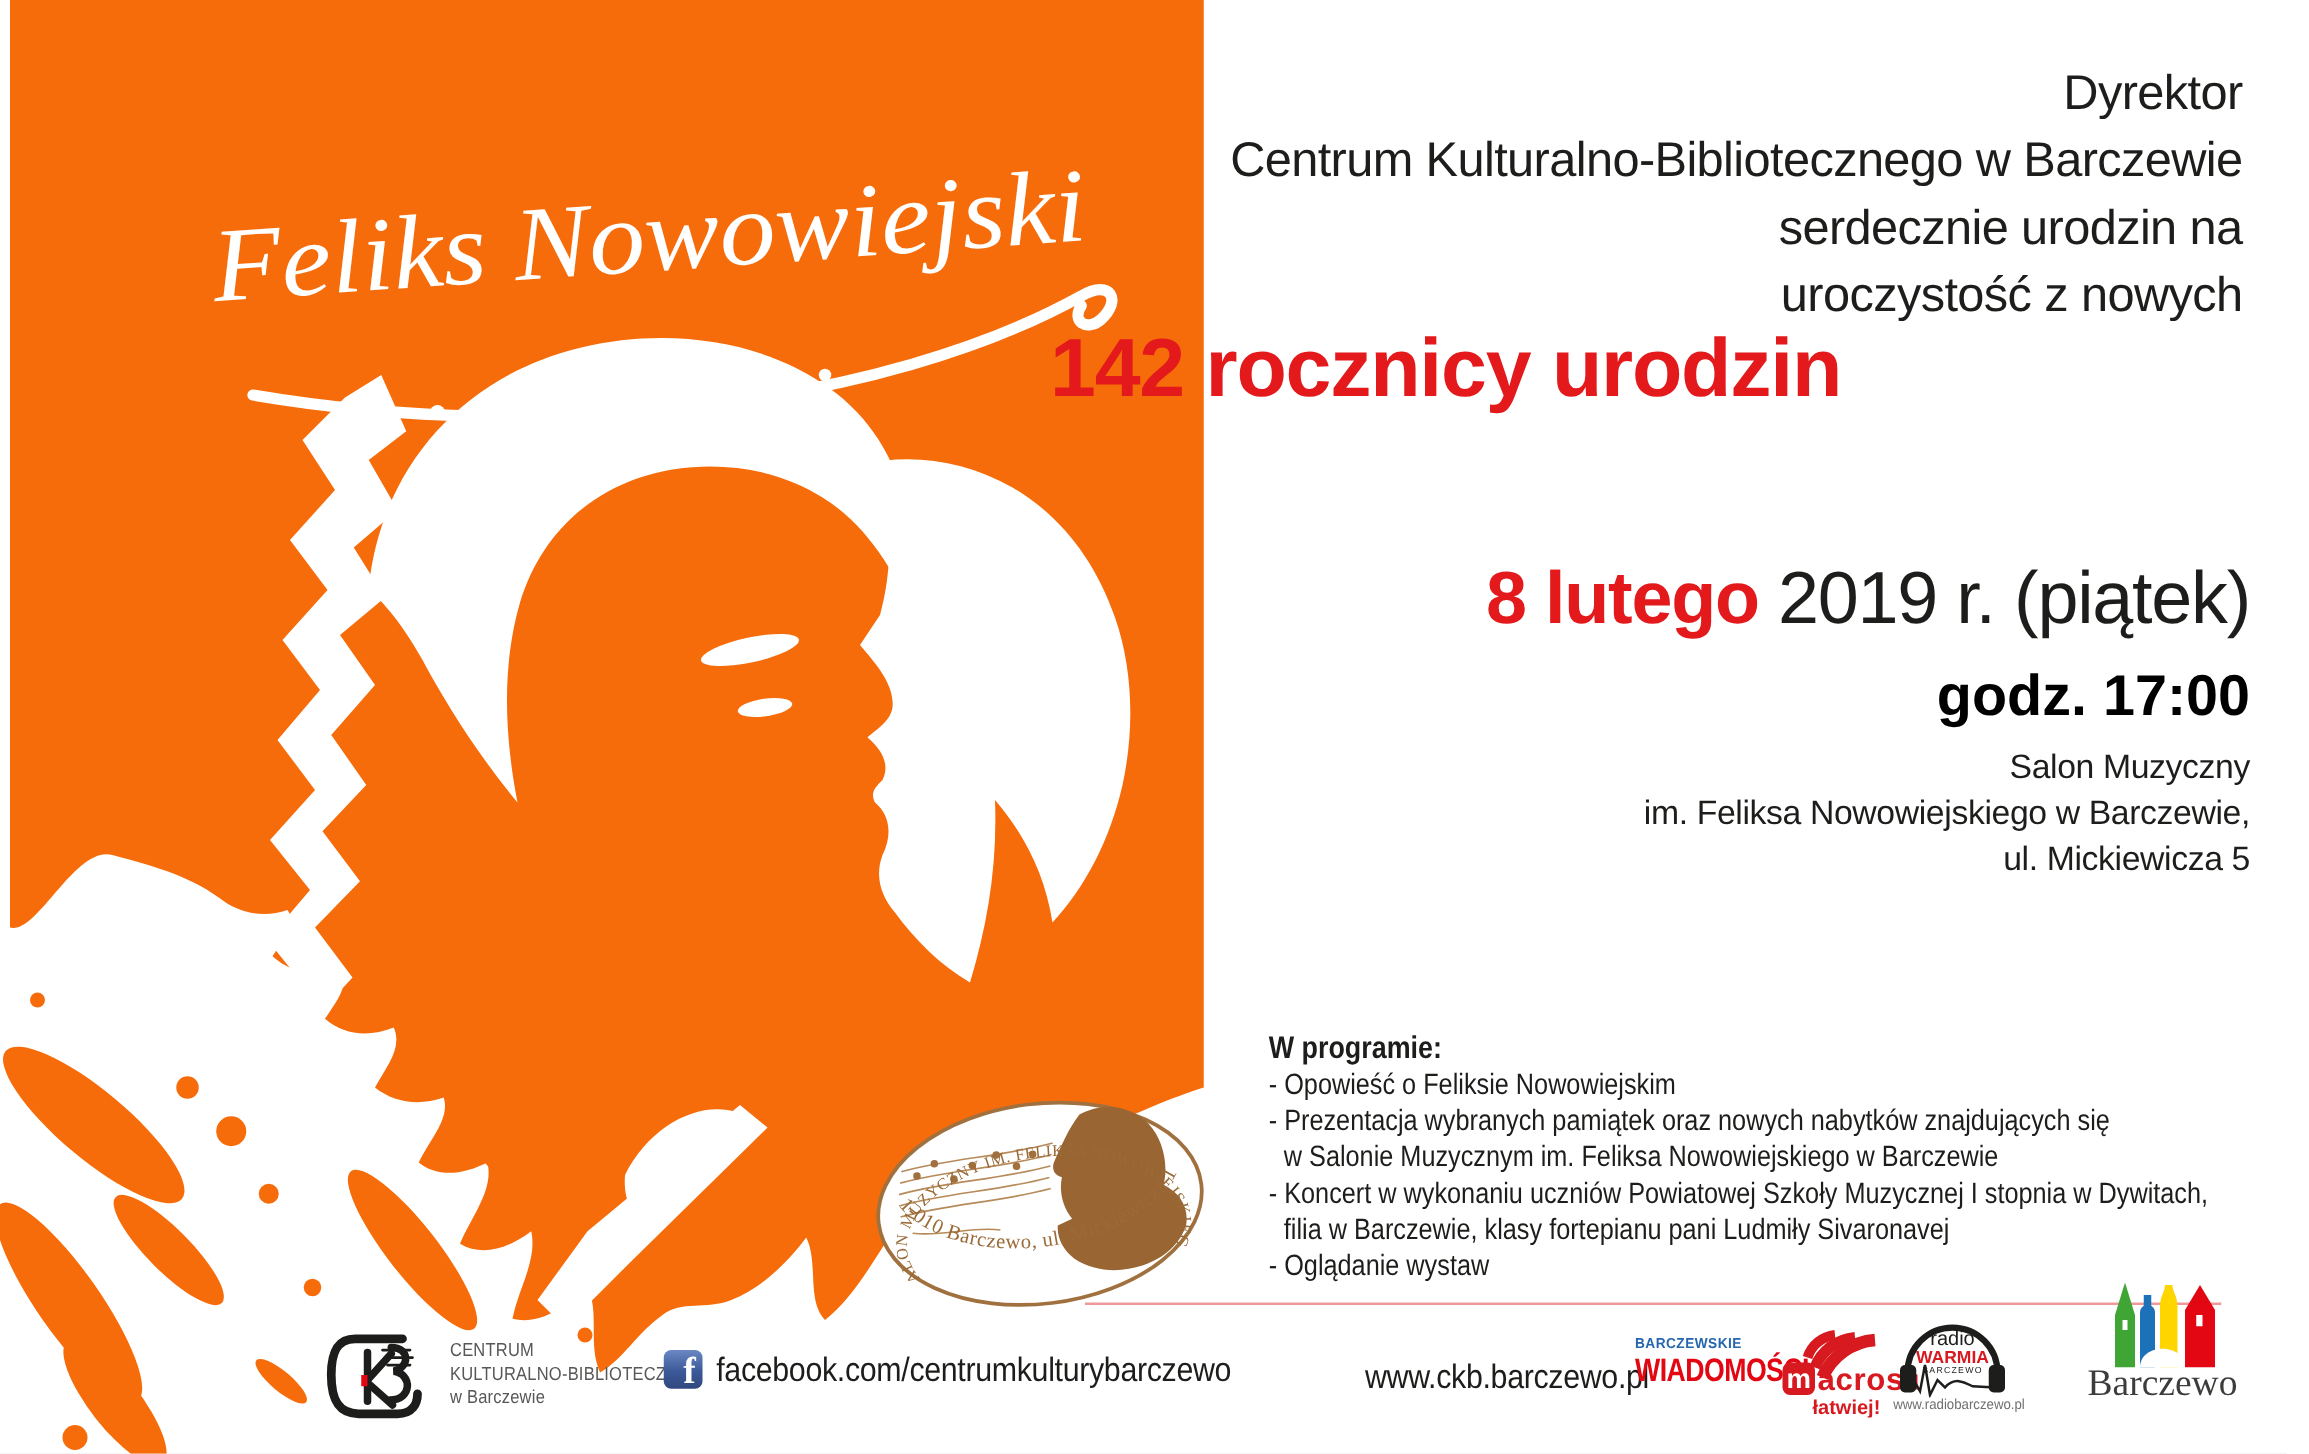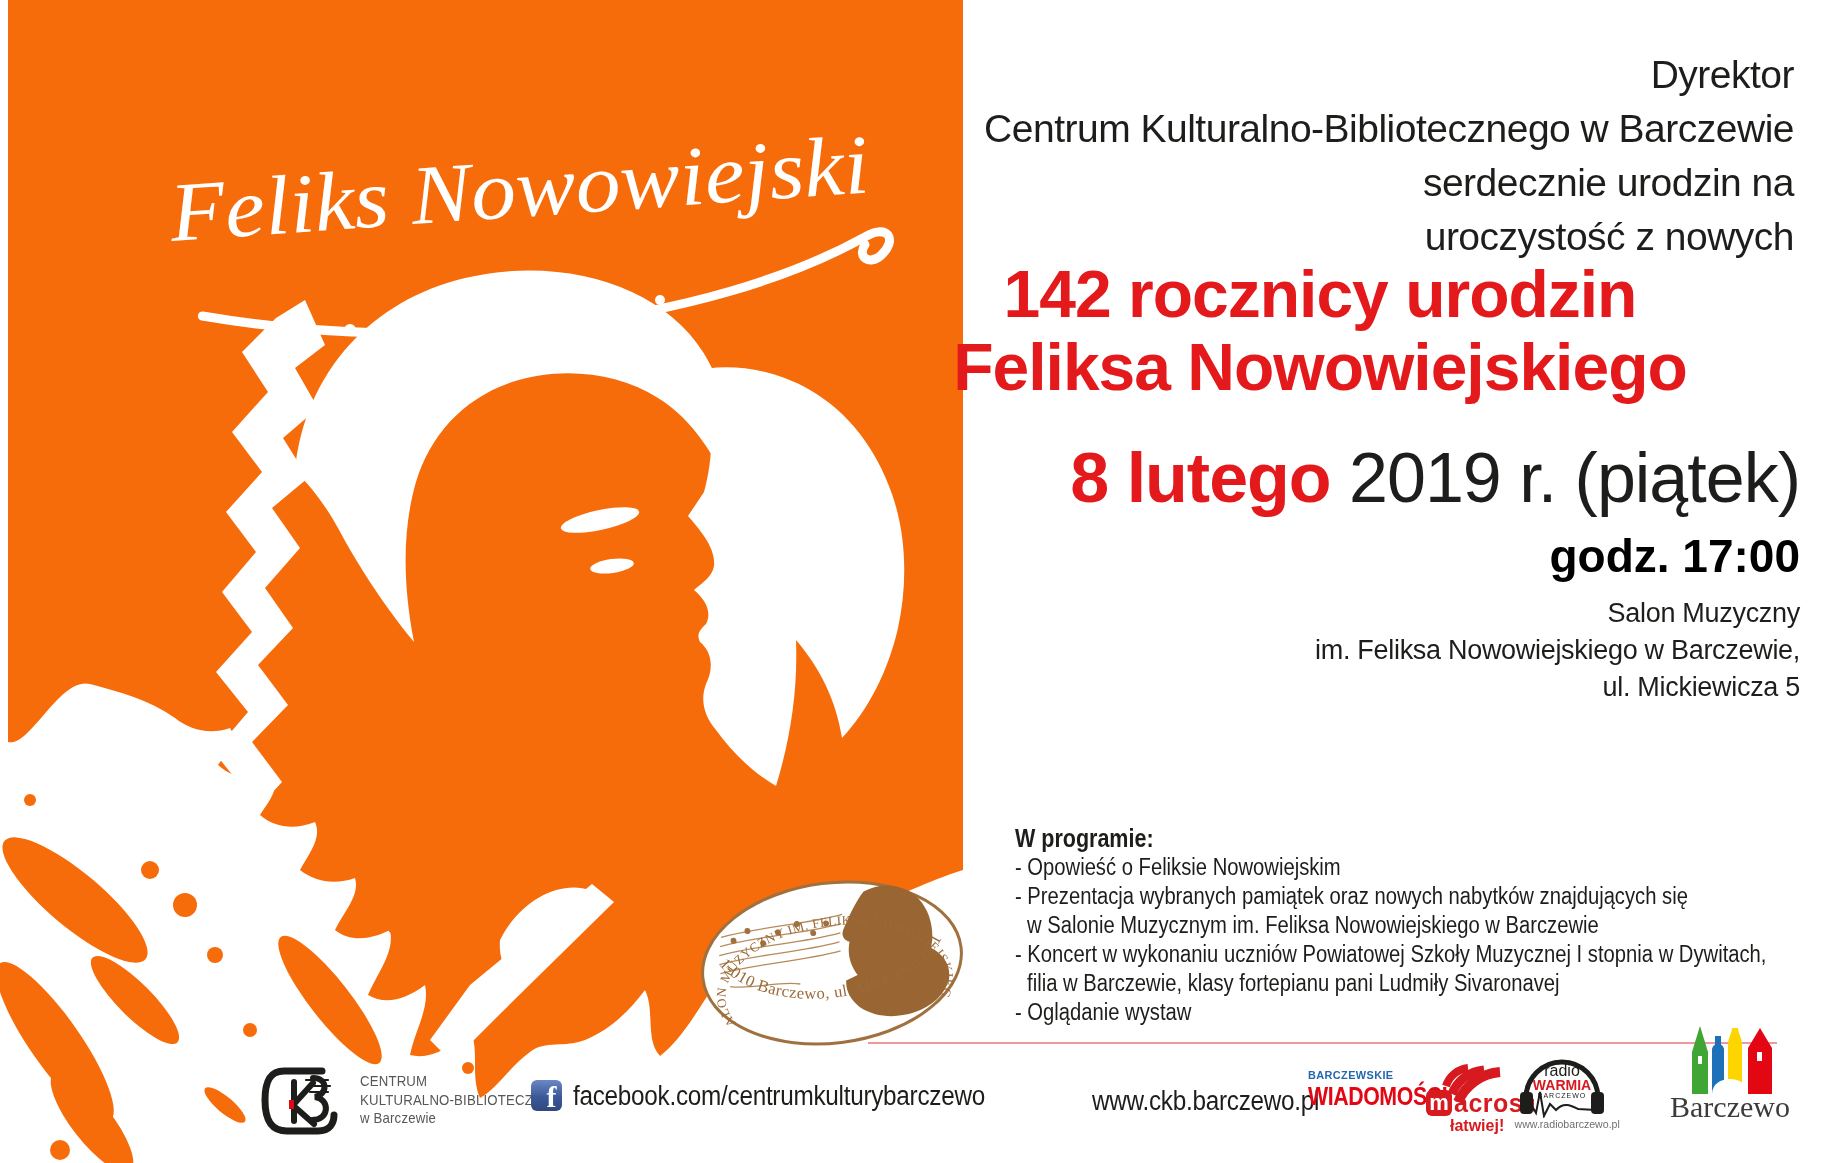--- a/index.html
+++ b/index.html
@@ -8,27 +8,27 @@
     overflow:hidden;font-family:"Liberation Sans",sans-serif;
   }
   .abs{position:absolute;}
   
   .invite{
     right:53px;top:48px;width:960px;text-align:right;
     font-size:39px;line-height:54px;color:#1d1d1b;font-weight:400;
     letter-spacing:-0.5px;
   }
   .maintitle{
-    right:47px;top:258px;width:960px;text-align:center;
+    right:47px;top:258px;width:960px;text-align:left;
     font-size:66px;line-height:73px;font-weight:700;color:#e4191c;
     letter-spacing:-1px;
   }
   .dateline{
     right:47px;top:447px;width:960px;text-align:right;
-    font-size:70px;line-height:62px;color:#1d1d1b;letter-spacing:-1px;
+    font-size:59px;line-height:62px;color:#1d1d1b;letter-spacing:-1px;
   }
   .dateline .red{color:#e4191c;font-weight:700;}
   .timeline{
     right:47px;top:530px;width:960px;text-align:right;
     font-size:46px;line-height:52px;font-weight:700;color:#000000;
   }
   .venue{
     right:47px;top:595px;width:960px;text-align:right;
     font-size:27px;line-height:37px;color:#1d1d1b;letter-spacing:-0.3px;
   }
@@ -213,21 +213,20 @@
 
   <div class="abs invite">
     <div>Dyrektor</div>
     <div>Centrum Kulturalno-Bibliotecznego w Barczewie</div>
     <div>serdecznie urodzin na</div>
     <div>uroczystość z nowych</div>
   </div>
 
   <div class="abs maintitle">
     <div>142 rocznicy urodzin</div>
-    <div>Feliksa Nowowiejskiego</div>
   </div>
 
   <div class="abs dateline">
     <span class="red">8 lutego</span><span> 2019 r. (piątek)</span>
   </div>
 
   <div class="abs timeline">godz. 17:00</div>
 
   <div class="abs venue">
     <div>Salon Muzyczny</div>

